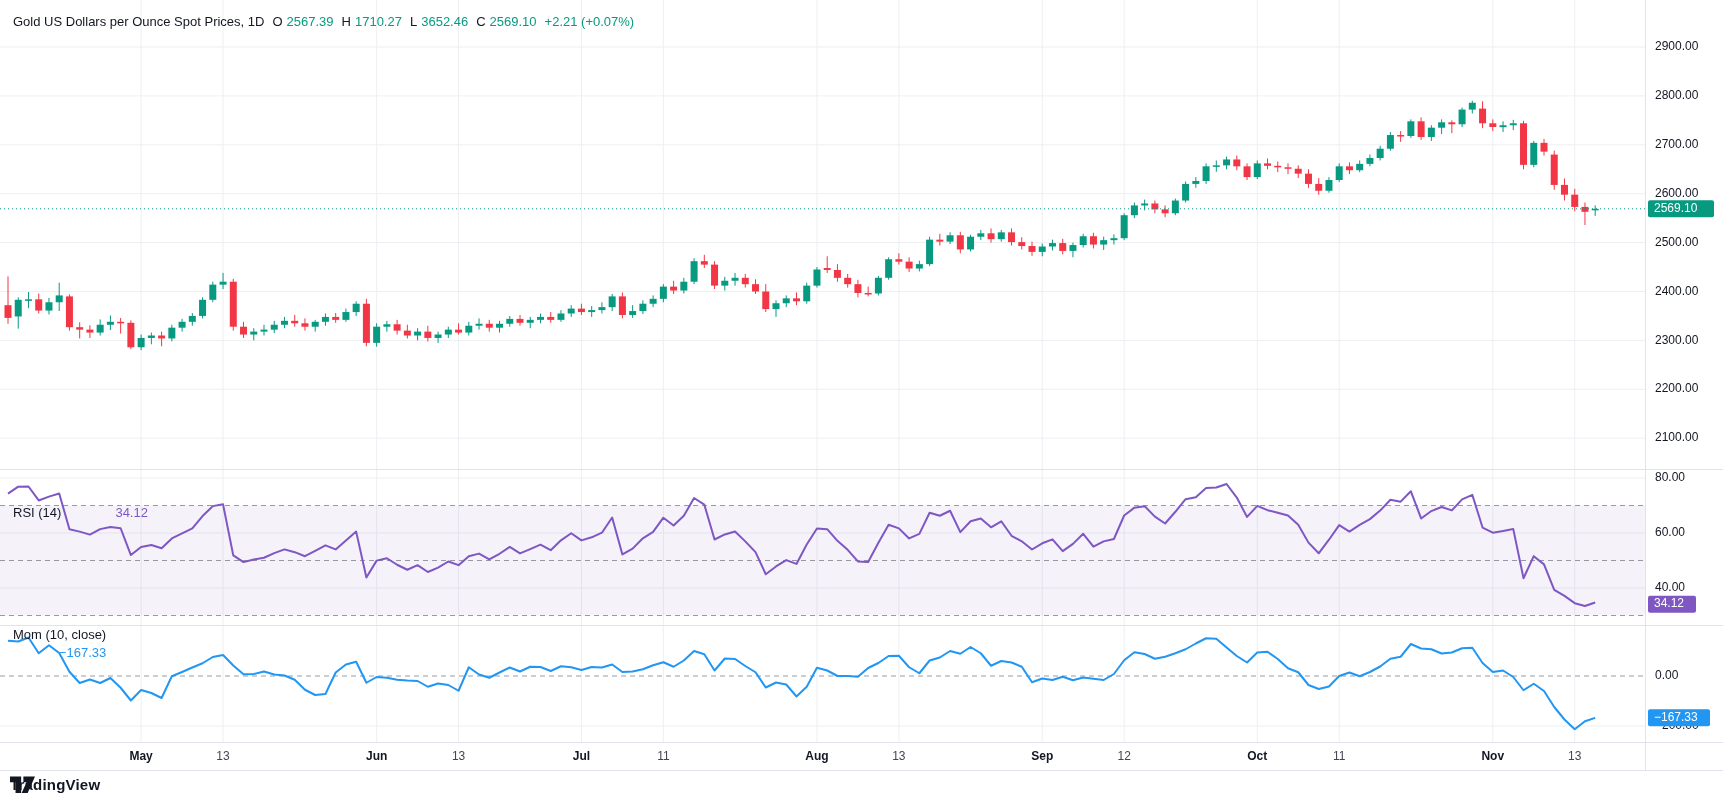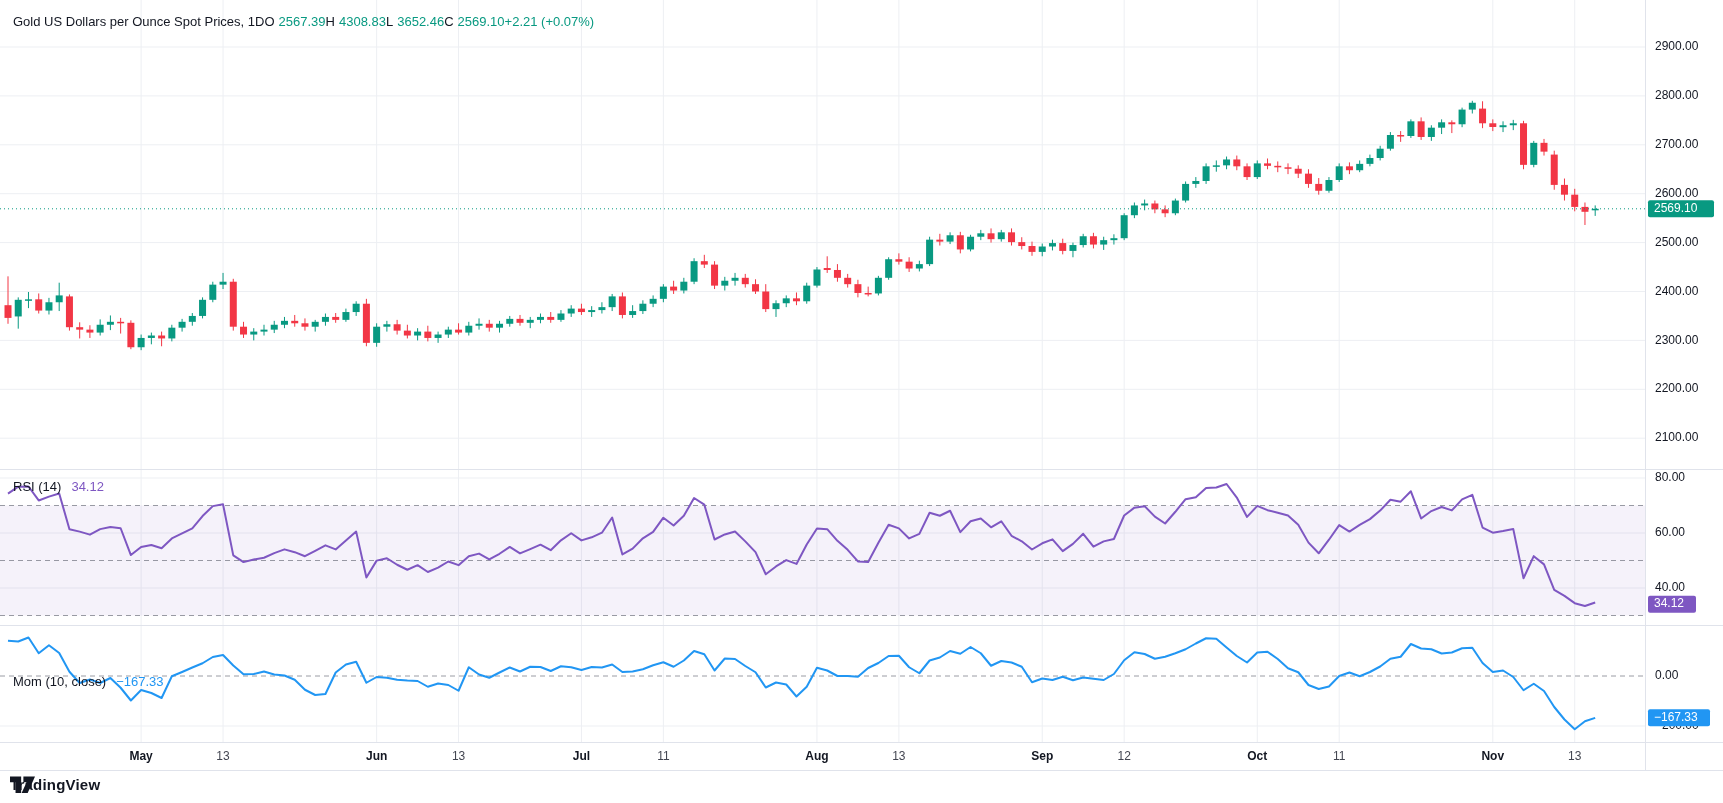--- a/index.html
+++ b/index.html
@@ -2,21 +2,21 @@
 <html><head>
 <meta charset="utf-8">
 <style>
   html,body{margin:0;padding:0;background:#fff;}
   .root{position:relative;width:1723px;height:803px;background:#fff;overflow:hidden;
         font-family:"Liberation Sans",sans-serif;color:#131722;}
   svg{position:absolute;left:0;top:0;}
   svg text{font-family:"Liberation Sans",sans-serif;}
   .legend{position:absolute;display:flex;align-items:flex-end;font-size:13px;line-height:18px;
           color:#131722;white-space:nowrap;z-index:5;}
-  .legend .pair{}
+  .legend .pair{margin-left:8px;}
   .legend .t{margin-right:4px;}
   .g{color:#089981;}
   .purple{color:#7E57C2;}
   .blue{color:#2196F3;}
   .ind-val{margin-left:10px;}
   .brand{position:absolute;left:10px;top:776px;display:flex;align-items:center;gap:7px;z-index:5;}
   .brand-text{font-size:15px;font-weight:600;color:#131722;letter-spacing:.2px;}
 </style>
 </head>
 <body>
@@ -430,32 +430,32 @@
         <rect x="1648" y="595.67" width="48" height="17" fill="#7E57C2" rx="2"></rect>
         <text x="1654" y="604.17" fill="#FFFFFF" font-size="12" dominant-baseline="middle">34.12</text>
         <rect x="1648" y="709.3325" width="62" height="17" fill="#2196F3" rx="2"></rect>
         <text x="1654" y="717.8325" fill="#FFFFFF" font-size="12" dominant-baseline="middle">−167.33</text>
       </g>
   </svg>
 
   <div class="legend" style="left:13px;top:13px;">
     <span>Gold US Dollars per Ounce Spot Prices, 1D</span>
     <span class="pair"><span class="t">O</span><span class="g">2567.39</span></span>
-    <span class="pair"><span class="t">H</span><span class="g">4308.83</span></span>
+    <span class="pair"><span class="t">H</span><span class="g">1710.27</span></span>
     <span class="pair"><span class="t">L</span><span class="g">3652.46</span></span>
     <span class="pair"><span class="t">C</span><span class="g">2569.10</span></span>
     <span class="pair g">+2.21 (+0.07%)</span>
   </div>
 
-  <div class="legend" style="left:13px;top:478px;">
+  <div class="legend" style="left:13px;top:504px;gap:44px;">
     <span>RSI (14)</span>
     <span class="ind-val purple">34.12</span>
   </div>
 
-  <div class="legend" style="left:13px;top:673px;">
+  <div class="legend" style="left:13px;top:626px;flex-direction:column;">
     <span>Mom (10, close)</span>
     <span class="ind-val blue">−167.33</span>
   </div>
 
   <div class="brand">
     <svg width="25" height="18" viewBox="0 0 28 19">
       <path d="M0 0 H12.5 V18.5 H6.2 V6.3 H0 Z" fill="#131722"></path>
       <path d="M15 0 H28 L19.8 18.5 H13 L18.6 6.3 H15 Z" fill="#131722"></path>
     </svg>
     <span class="brand-text">TradingView</span>

